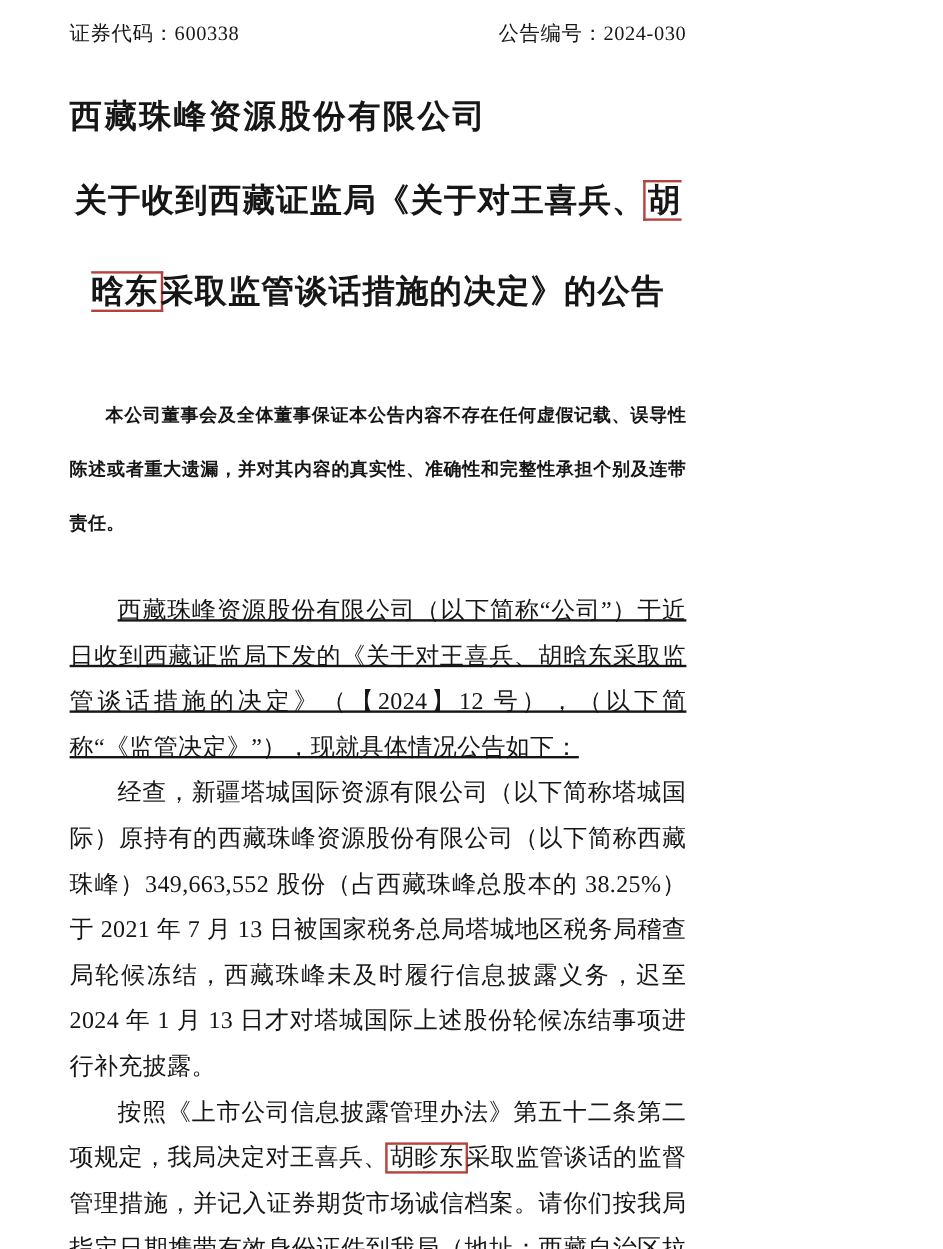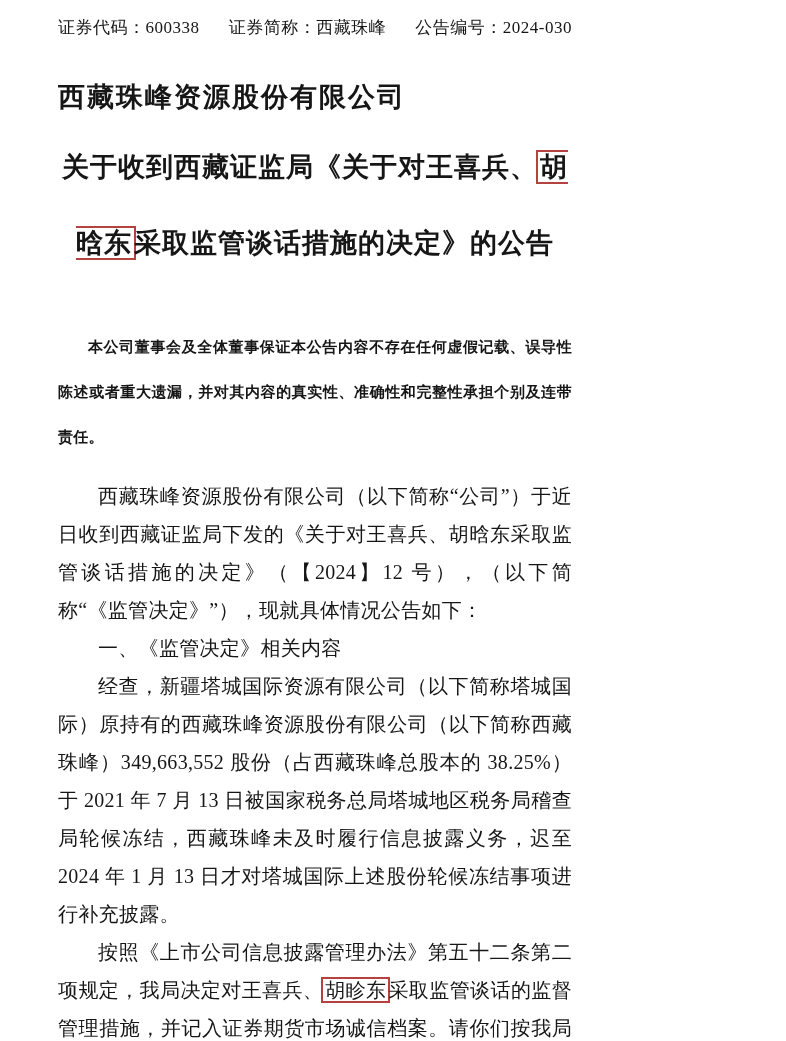--- a/index.html
+++ b/index.html
@@ -50,48 +50,46 @@
     letter-spacing: 0.3px;
   }
   .para {
     margin: 0;
     font-size: 20px;
     line-height: 38px;
     text-indent: 2em;
     text-align: justify;
     letter-spacing: 0.3px;
   }
-  .para-first { margin-top: 17px; }
+  .para-first { margin-top: 30px; text-decoration: underline; }
   .redbox {
     display: inline;
     border: 2px solid var(--box-color);
     padding: 0 2px;
     margin: 0 -2px;
   }
 </style>
 </head>
 <body>
 
 <div class="page">
 
   <header class="doc-header">
     <span>证券代码：600338</span>
-    <span>证券简称：西藏珠峰</span>
     <span>公告编号：2024-030</span>
   </header>
 
   <h1 class="company-title">西藏珠峰资源股份有限公司</h1>
 
   <h2 class="announcement-title"><span>关于收到西藏证监局《关于对王喜兵、</span><span class="redbox">胡晗东</span><span>采取监管谈话措施的决定》的公告</span></h2>
 
   <p class="disclaimer">本公司董事会及全体董事保证本公告内容不存在任何虚假记载、误导性陈述或者重大遗漏，并对其内容的真实性、准确性和完整性承担个别及连带责任。</p>
 
   <p class="para para-first">西藏珠峰资源股份有限公司（以下简称“公司”）于近日收到西藏证监局下发的《关于对王喜兵、胡晗东采取监管谈话措施的决定》（【2024】12 号），（以下简称“《监管决定》”），现就具体情况公告如下：</p>
 
-  <p class="para">一、《监管决定》相关内容</p>
 
 
   <p class="para">经查，新疆塔城国际资源有限公司（以下简称塔城国际）原持有的西藏珠峰资源股份有限公司（以下简称西藏珠峰）349,663,552 股份（占西藏珠峰总股本的 38.25%）于 2021 年 7 月 13 日被国家税务总局塔城地区税务局稽查局轮候冻结，西藏珠峰未及时履行信息披露义务，迟至 2024 年 1 月 13 日才对塔城国际上述股份轮候冻结事项进行补充披露。</p>
 
 
   <p class="para"><span>按照《上市公司信息披露管理办法》第五十二条第二项规定，我局决定对王喜兵、</span><span class="redbox">胡眕东</span><span>采取监管谈话的监督管理措施，并记入证券期货市场诚信档案。请你们按我局指定日期携带有效身份证件到我局（地址：西藏自治区拉萨市环岛南路 7 号）接受监管谈话。</span></p>
 
 </div>
 
 </body></html>

